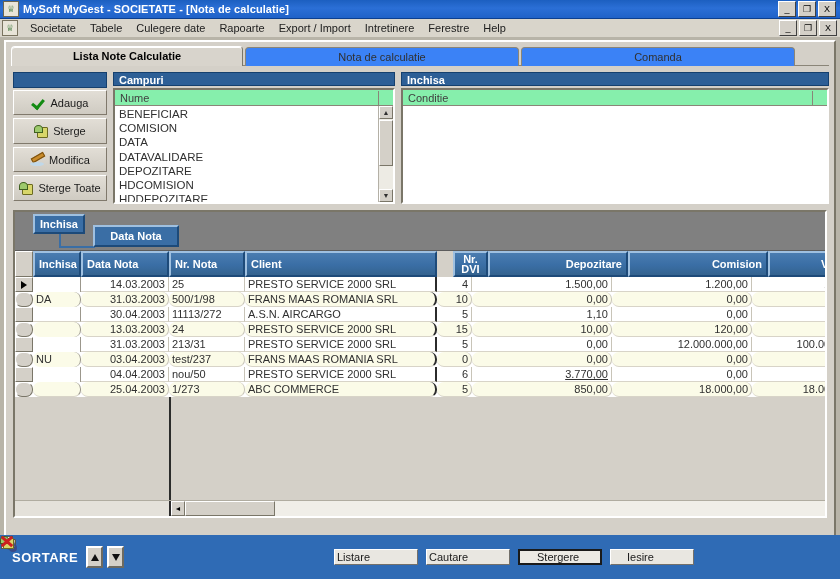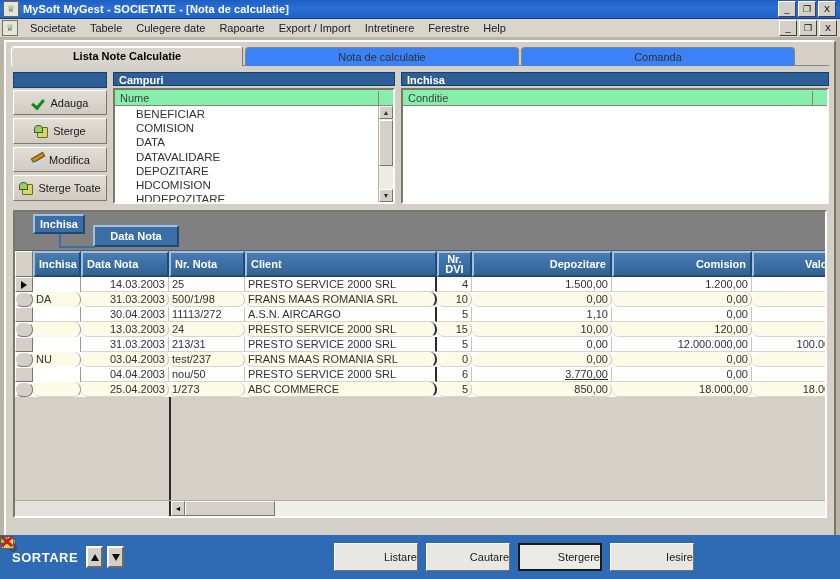--- a/index.html
+++ b/index.html
@@ -169,21 +169,21 @@
   }
   .lp-colhead{
     height:15px;background:#86efac;border-bottom:1px solid #8a8578;
     display:flex;align-items:flex-end;flex:0 0 auto;
   }
   .lp-colhead .ch{
     flex:1;font-size:11px;color:#404040;padding-left:5px;line-height:14px;
     border-right:1px solid #8a8578;box-sizing:border-box;
   }
   .lp-colhead .ch-end{width:14px;flex:0 0 14px;}
-  .lp-listwrap{flex:1;display:flex;overflow:hidden;margin-left:17px;}
+  .lp-listwrap{flex:1;display:flex;overflow:hidden;}
   .lp-list{flex:1;overflow:hidden;padding:1px 0 0 0;}
   .lp-list .li{
     font-size:11.5px;color:#303030;padding:0 0 0 4px;line-height:14.2px;height:14.2px;
     white-space:nowrap;overflow:hidden;
   }
   .vscroll{
     width:14px;flex:0 0 14px;background:#e8e6e0;border-left:1px solid #b4b0a6;
     display:flex;flex-direction:column;
   }
   .sbbtn{
@@ -224,21 +224,21 @@
   .gridhead{
     height:26px;display:flex;flex:0 0 auto;background:#d4d0c8;
   }
   .gh{
     background:linear-gradient(180deg,#4a7cb0 0%,#3a6ea5 55%,#34638f 100%);
     color:#fff;font-weight:bold;font-size:11px;
     border:2px solid;border-color:#9fc0e0 #1d4a79 #1d4a79 #9fc0e0;
     box-sizing:border-box;display:flex;align-items:center;
     padding:0 4px;overflow:hidden;white-space:nowrap;
   }
-  .gh.center{justify-content:center;text-align:center;line-height:10px;}
+  .gh.center{justify-content:center;text-align:center;line-height:10px;margin-left:16px;}
   .gh.right{justify-content:flex-end;}
   .gh-corner{
     width:18px;flex:0 0 18px;background:#d4d0c8;
     border:1px solid;border-color:#ffffff #7a7668 #7a7668 #ffffff;box-sizing:border-box;
   }
   .gridbody{flex:1;display:flex;flex-direction:column;background:#d4d0c8;overflow:hidden;}
   .rows{background:#fff;}
   .grow{display:flex;height:15px;font-size:11px;color:#303030;}
   .grow.alt .gc{background:#fbfbe8;border-radius:7px;}
   .gc{
@@ -294,23 +294,23 @@
   .sortbtn{
     width:17px;height:22px;background:#d4d0c8;
     border:2px solid;border-color:#ffffff #6d6a60 #6d6a60 #ffffff;
     display:flex;align-items:center;justify-content:center;margin-right:4px;box-sizing:border-box;
   }
   .tri-up{width:0;height:0;border-bottom:7px solid #101010;border-left:4px solid transparent;border-right:4px solid transparent;}
   .tri-dn{width:0;height:0;border-top:7px solid #101010;border-left:4px solid transparent;border-right:4px solid transparent;}
   .bb-spacer{flex:1;}
   .actionbtns{display:flex;gap:8px;margin-right:140px;}
   .abtn{
-    width:84px;height:28px;background:#e9e7e1;
+    width:84px;height:16px;background:#e9e7e1;
     border:1px solid;border-color:#ffffff #73706a #73706a #ffffff;
-    display:flex;align-items:center;justify-content:flex-end;gap:2px;
+    display:flex;align-items:center;justify-content:flex-start;gap:2px;
     font-size:11px;color:#1a1a1a;box-sizing:border-box;
   }
   .abtn.focus{border:2px solid #1a1a1a;background:#eceae4;}
 </style>
 </head>
 <body>
 
 <div class="app">
 
   <div class="titlebar">

